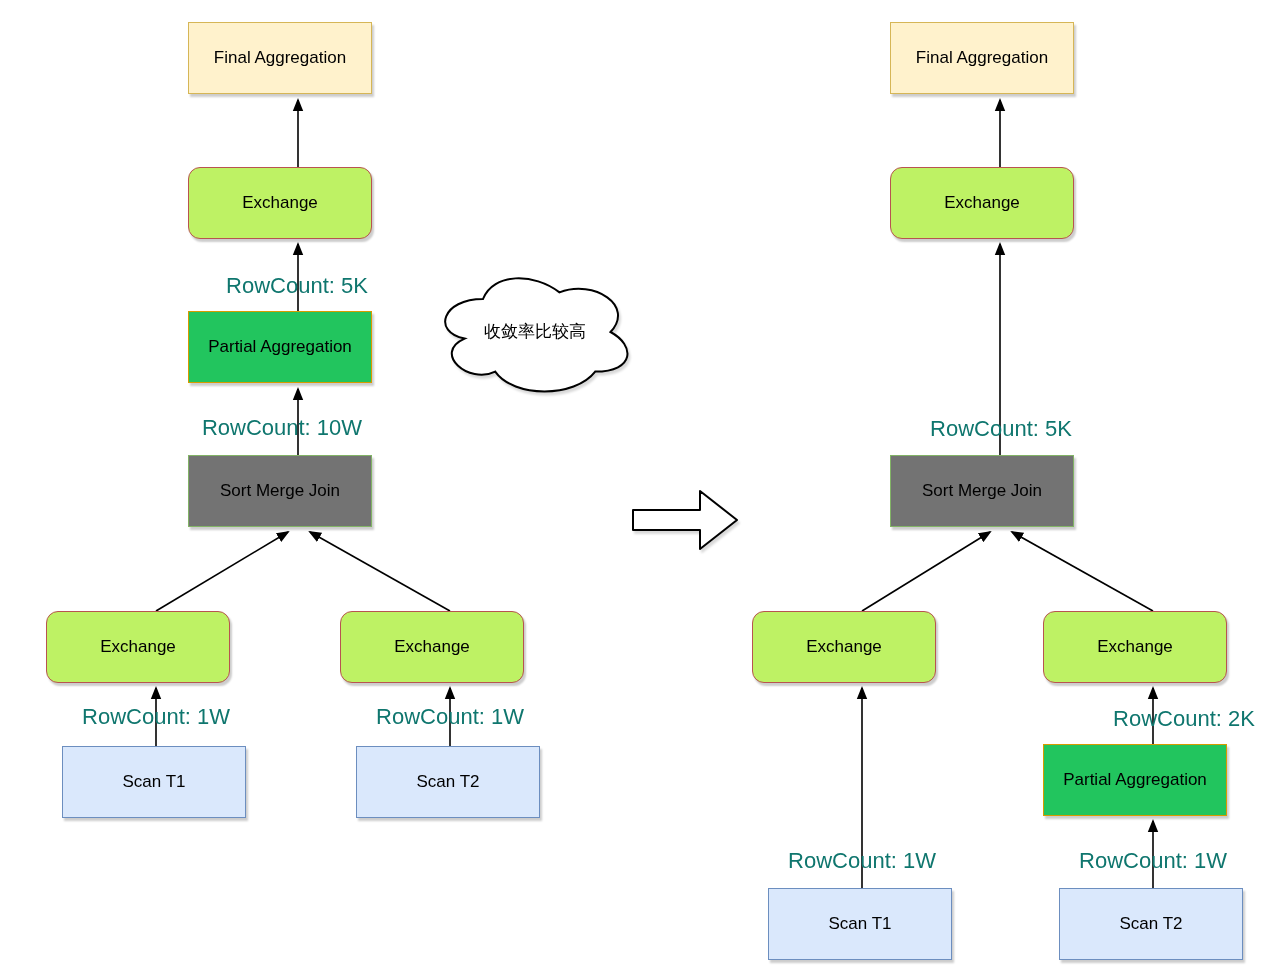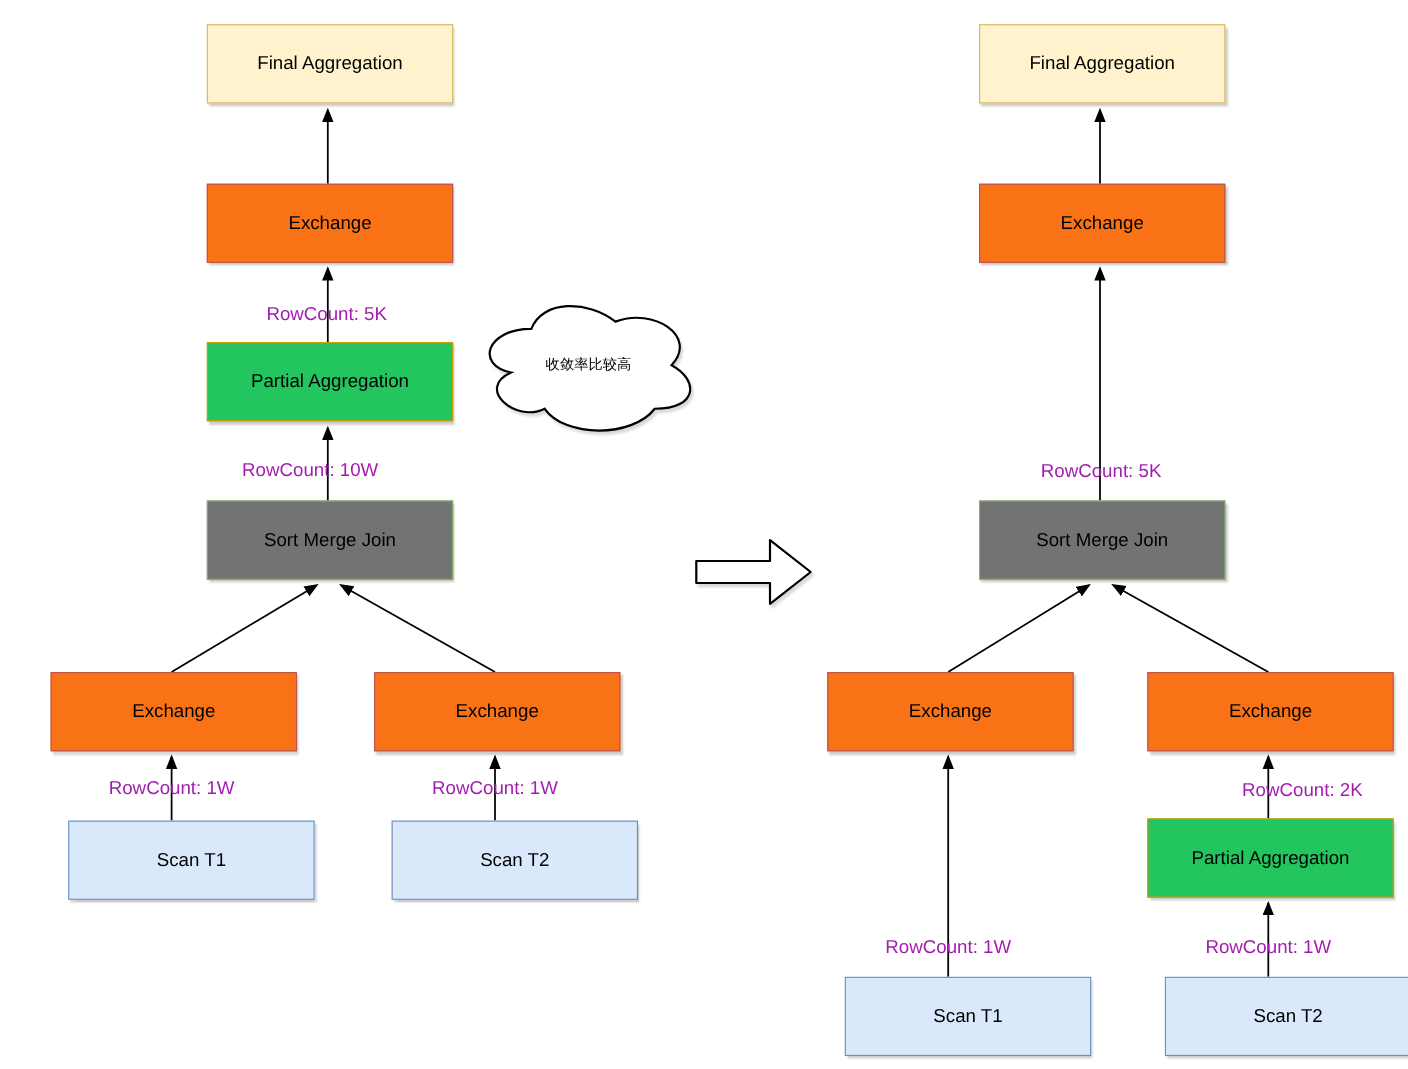--- a/index.html
+++ b/index.html
@@ -17,48 +17,48 @@
   }
   .edges-layer {
     position: absolute;
     left: 0;
     top: 0;
     width: 1280px;
     height: 972px;
   }
   .node {
     position: absolute;
-    width: 224px;
+    width: 184px;
     height: 72px;
     box-sizing: border-box;
     display: flex;
     align-items: center;
     justify-content: center;
     font-size: 17px;
     color: #000000;
     border: 1.6px solid #000;
     box-shadow: 2px 3px 2px rgba(0, 0, 0, 0.20);
     white-space: nowrap;
   }
   .node.yellow { background: #FFF2CC; border-color: #D6B656; }
-  .node.red    { background: #f97316; border-color: #B85450; }
+  .node.red    { background: #bef264; border-color: #B85450; border-radius: 12px; }
   .node.orange { background: #22c55e; border-color: #D79B00; }
   .node.green  { background: #737373; border-color: #82B366; }
   .node.blue   { background: #DAE8FC; border-color: #6C8EBF; margin-left: 16px; }
   .edge-label {
     position: absolute;
     transform: translate(-50%, -50%);
-    font-size: 17px;
-    color: #a21caf;
+    font-size: 22px;
+    color: #0f766e;
     white-space: nowrap;
   }
   .cloud-text {
     position: absolute;
     transform: translate(-50%, -50%);
-    font-size: 13px;
+    font-size: 17px;
     color: #000000;
     white-space: nowrap;
   }
   .shape-shadow {
     filter: drop-shadow(2px 3px 1px rgba(0, 0, 0, 0.15));
   }
   line.edge { stroke: #000000; stroke-width: 1.6; }
 </style>
 </head>
 <body>

